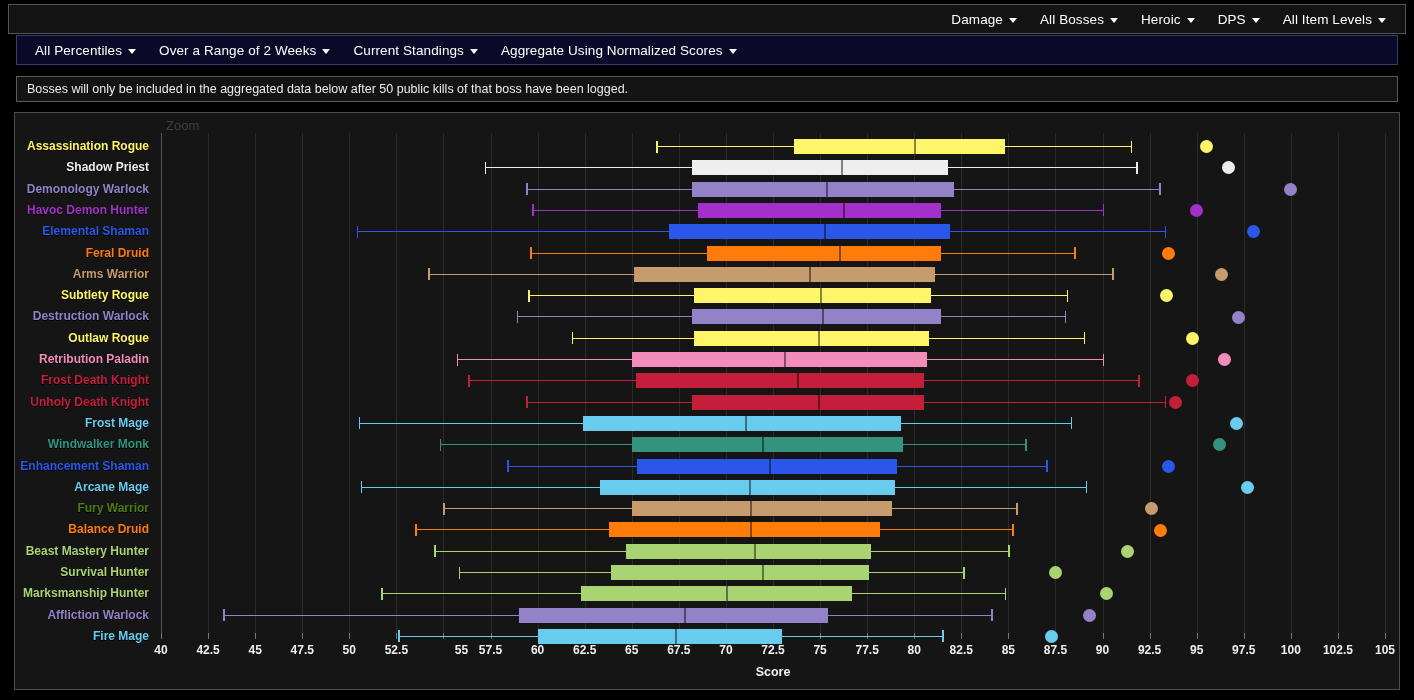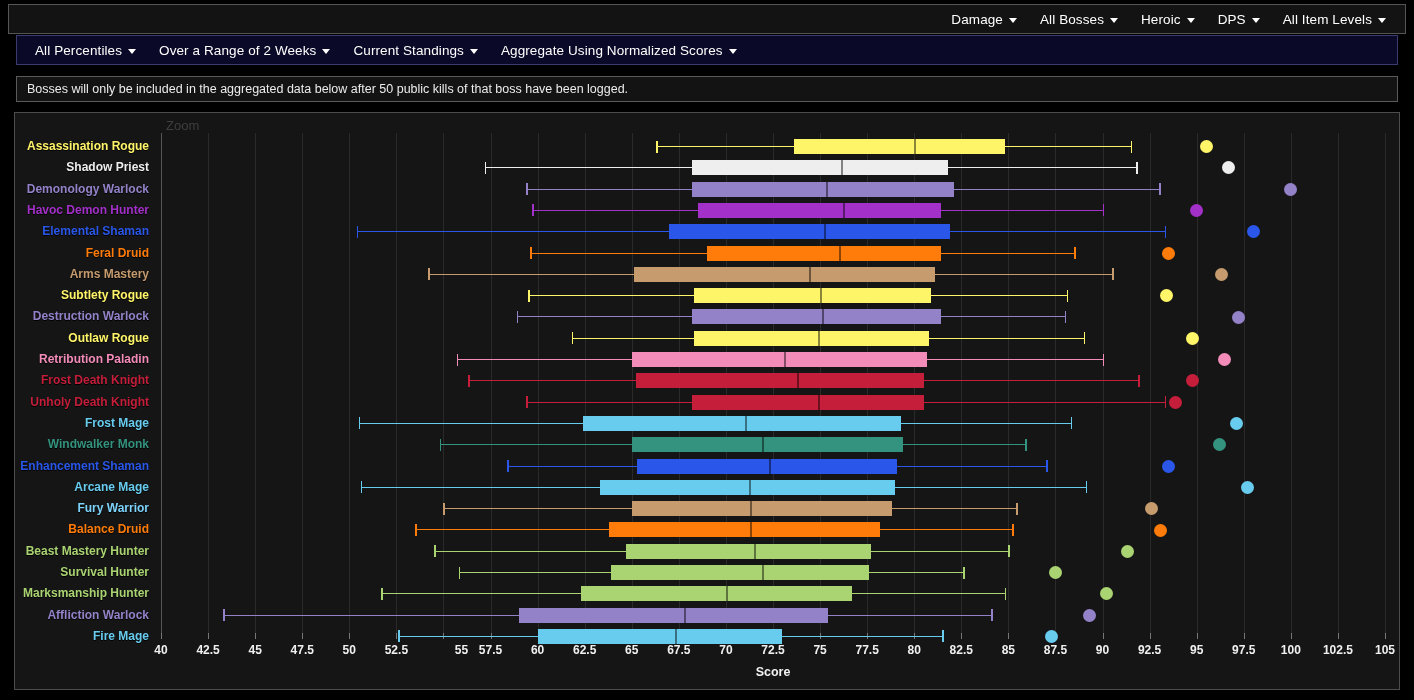--- a/index.html
+++ b/index.html
@@ -289,21 +289,21 @@
       <div class="row" style="top: 109.5px;">
         <div class="cat-label" style="color: rgb(255, 124, 10);">Feral Druid</div>
         <div class="whisker" style="left: 369.083px; width: 544.209px; background: rgb(255, 124, 10);"></div>
         <div class="cap" style="left: 369.083px; background: rgb(255, 124, 10);"></div>
         <div class="cap" style="left: 913.292px; background: rgb(255, 124, 10);"></div>
         <div class="box" style="left: 546.092px; width: 233.502px; background: rgb(255, 124, 10);"></div>
         <div class="median" style="left: 677.908px;"></div>
         <div class="dot" style="left: 1007.45px; background: rgb(255, 124, 10);"></div>
       </div>
       <div class="row" style="top: 130.8px;">
-        <div class="cat-label" style="color: rgb(198, 155, 109);">Arms Mastery</div>
+        <div class="cat-label" style="color: rgb(198, 155, 109);">Arms Warrior</div>
         <div class="whisker" style="left: 267.397px; width: 683.557px; background: rgb(198, 155, 109);"></div>
         <div class="cap" style="left: 267.397px; background: rgb(198, 155, 109);"></div>
         <div class="cap" style="left: 950.954px; background: rgb(198, 155, 109);"></div>
         <div class="box" style="left: 472.652px; width: 301.292px; background: rgb(198, 155, 109);"></div>
         <div class="median" style="left: 647.778px;"></div>
         <div class="dot" style="left: 1060.17px; background: rgb(198, 155, 109);"></div>
       </div>
       <div class="row" style="top: 152.1px;">
         <div class="cat-label" style="color: rgb(255, 245, 105);">Subtlety Rogue</div>
         <div class="whisker" style="left: 367.2px; width: 538.56px; background: rgb(255, 245, 105);"></div>
@@ -388,21 +388,21 @@
       <div class="row" style="top: 343.8px;">
         <div class="cat-label" style="color: rgb(104, 204, 239);">Arcane Mage</div>
         <div class="whisker" style="left: 199.606px; width: 724.985px; background: rgb(104, 204, 239);"></div>
         <div class="cap" style="left: 199.606px; background: rgb(104, 204, 239);"></div>
         <div class="cap" style="left: 924.591px; background: rgb(104, 204, 239);"></div>
         <div class="box" style="left: 438.757px; width: 295.643px; background: rgb(104, 204, 239);"></div>
         <div class="median" style="left: 587.52px;"></div>
         <div class="dot" style="left: 1086.54px; background: rgb(104, 204, 239);"></div>
       </div>
       <div class="row" style="top: 365.1px;">
-        <div class="cat-label" style="color: #7dd3fc;">Fury Warrior</div>
+        <div class="cat-label" style="color: #4d7c0f;">Fury Warrior</div>
         <div class="whisker" style="left: 282.462px; width: 572.455px; background: rgb(198, 155, 109);"></div>
         <div class="cap" style="left: 282.462px; background: rgb(198, 155, 109);"></div>
         <div class="cap" style="left: 854.917px; background: rgb(198, 155, 109);"></div>
         <div class="box" style="left: 470.769px; width: 259.865px; background: rgb(198, 155, 109);"></div>
         <div class="median" style="left: 589.403px;"></div>
         <div class="dot" style="left: 990.498px; background: rgb(198, 155, 109);"></div>
       </div>
       <div class="row" style="top: 386.4px;">
         <div class="cat-label" style="color: rgb(255, 124, 10);">Balance Druid</div>
         <div class="whisker" style="left: 254.215px; width: 596.935px; background: rgb(255, 124, 10);"></div>

